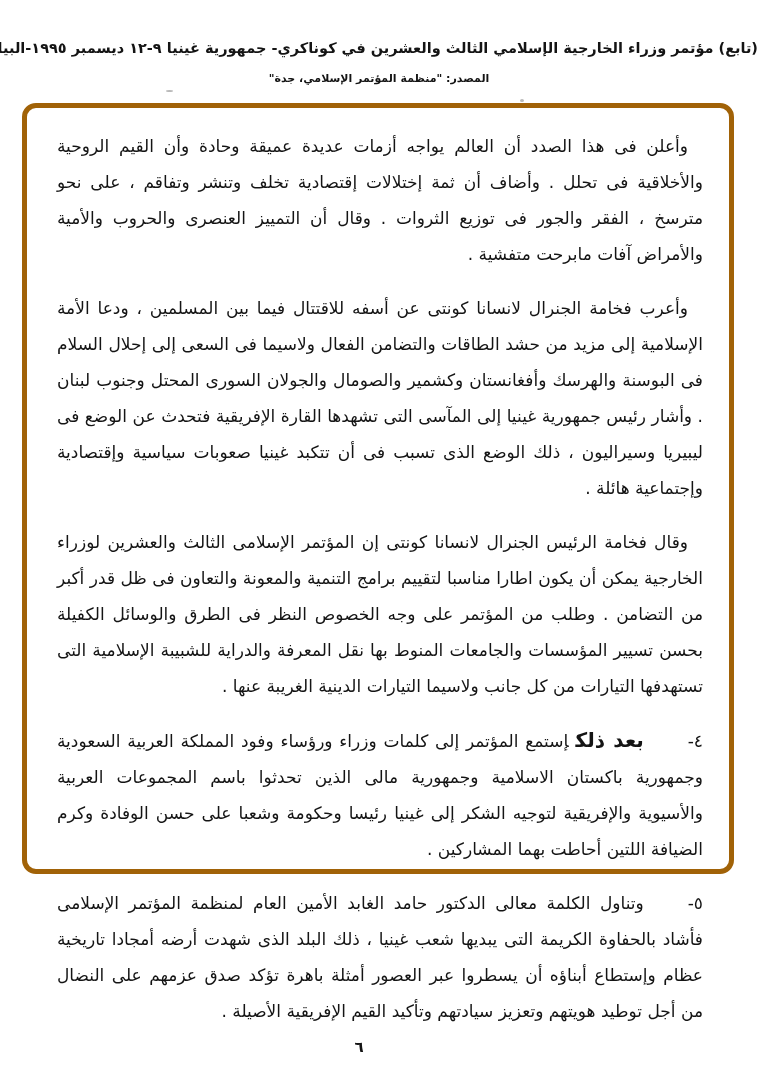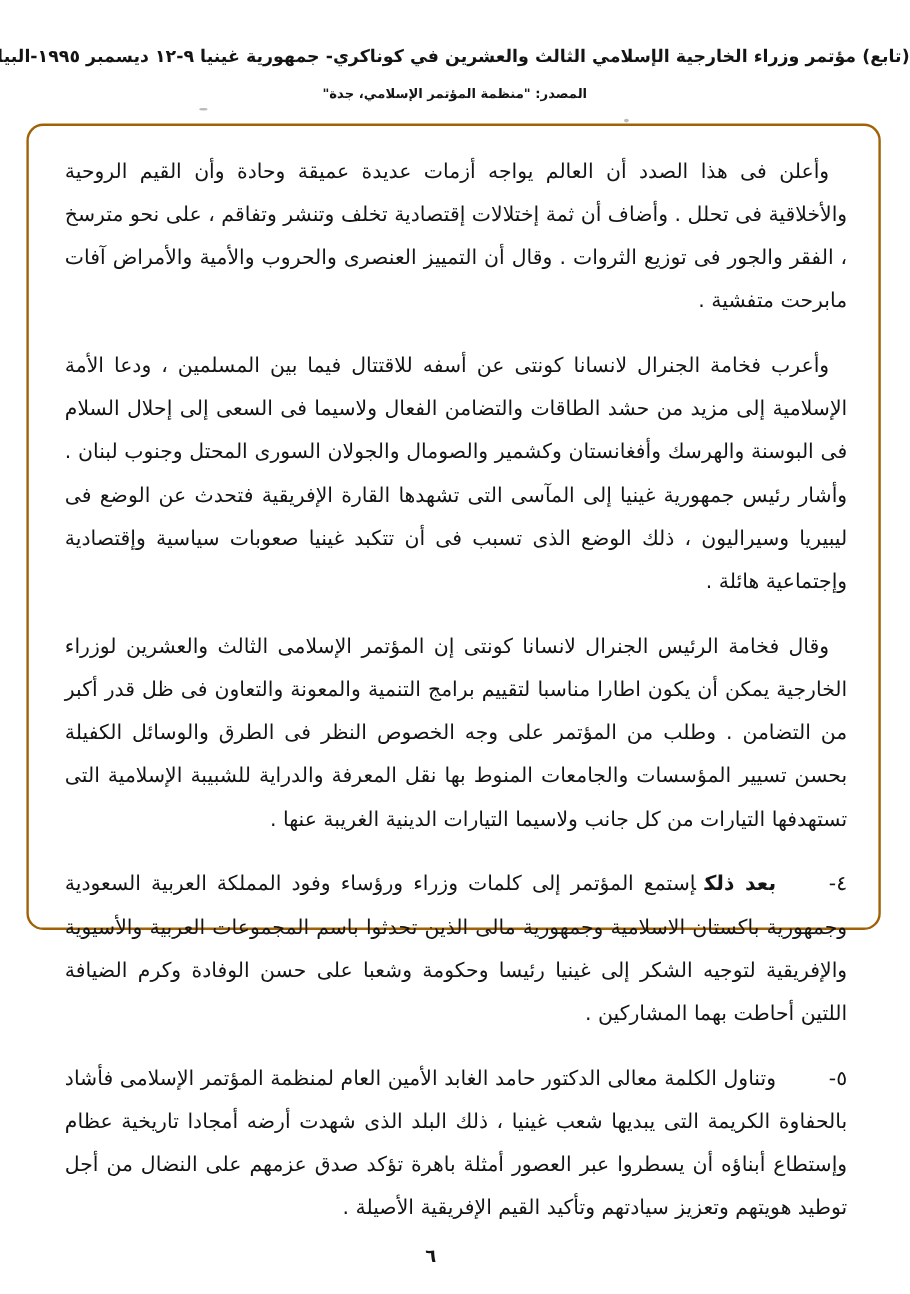--- a/index.html
+++ b/index.html
@@ -31,41 +31,41 @@
     right: 0;
     text-align: center;
     font-size: 11px;
     font-weight: bold;
   }
   .document-frame {
     position: absolute;
     left: 22px;
     top: 103px;
     width: 712px;
-    height: 672px;
+    height: 771px;
     box-sizing: border-box;
-    border: 2px solid #a16207;
+    border: 5px solid #a16207;
     border-radius: 14px;
     padding: 20px 26px 0 30px;
   }
   .para {
     margin: 0 0 18px 0;
     font-size: 17px;
     line-height: 36px;
     text-align: justify;
   }
   .para.indent { text-indent: 15px; }
   .para-number {
     display: inline-block;
     margin-left: 44px;
     font-size: 17px;
   }
   .para-lead {
     font-weight: bold;
-    font-size: 17px;
+    font-size: 20px;
     margin-left: 7px;
   }
   .page-number {
     position: absolute;
     top: 1038px;
     left: 0;
     right: 40px;
     text-align: center;
     font-size: 15px;
     font-weight: bold;

